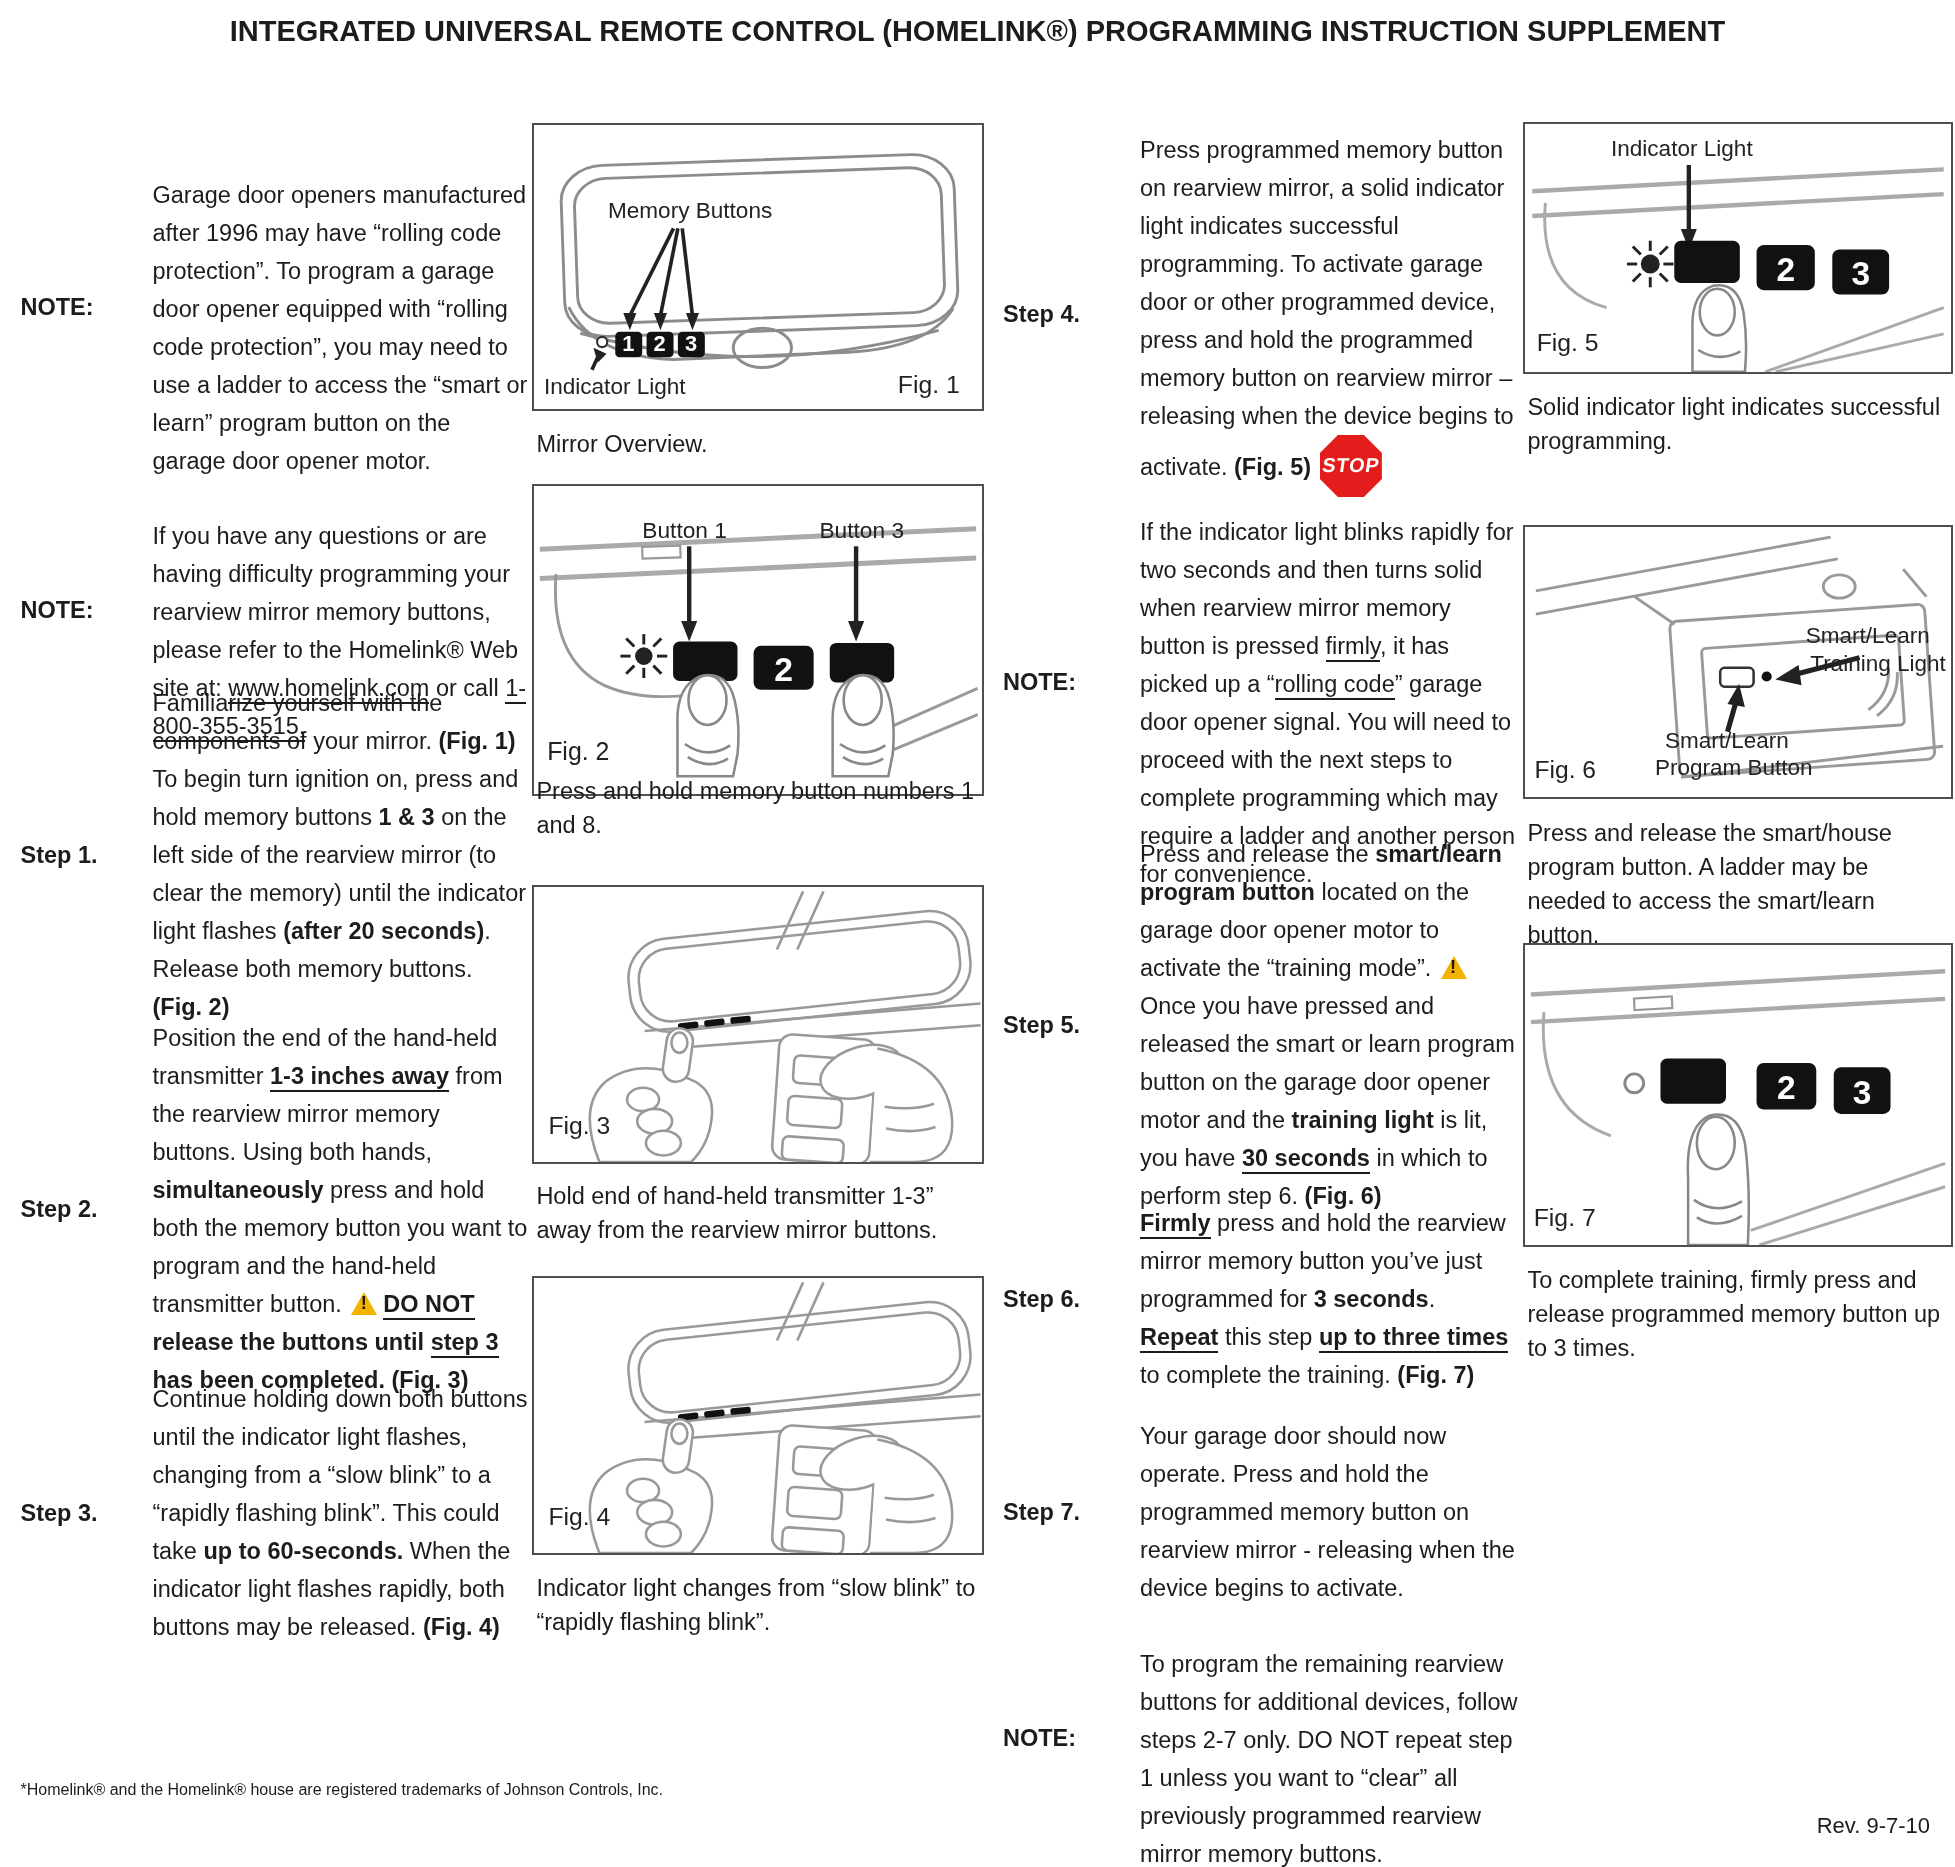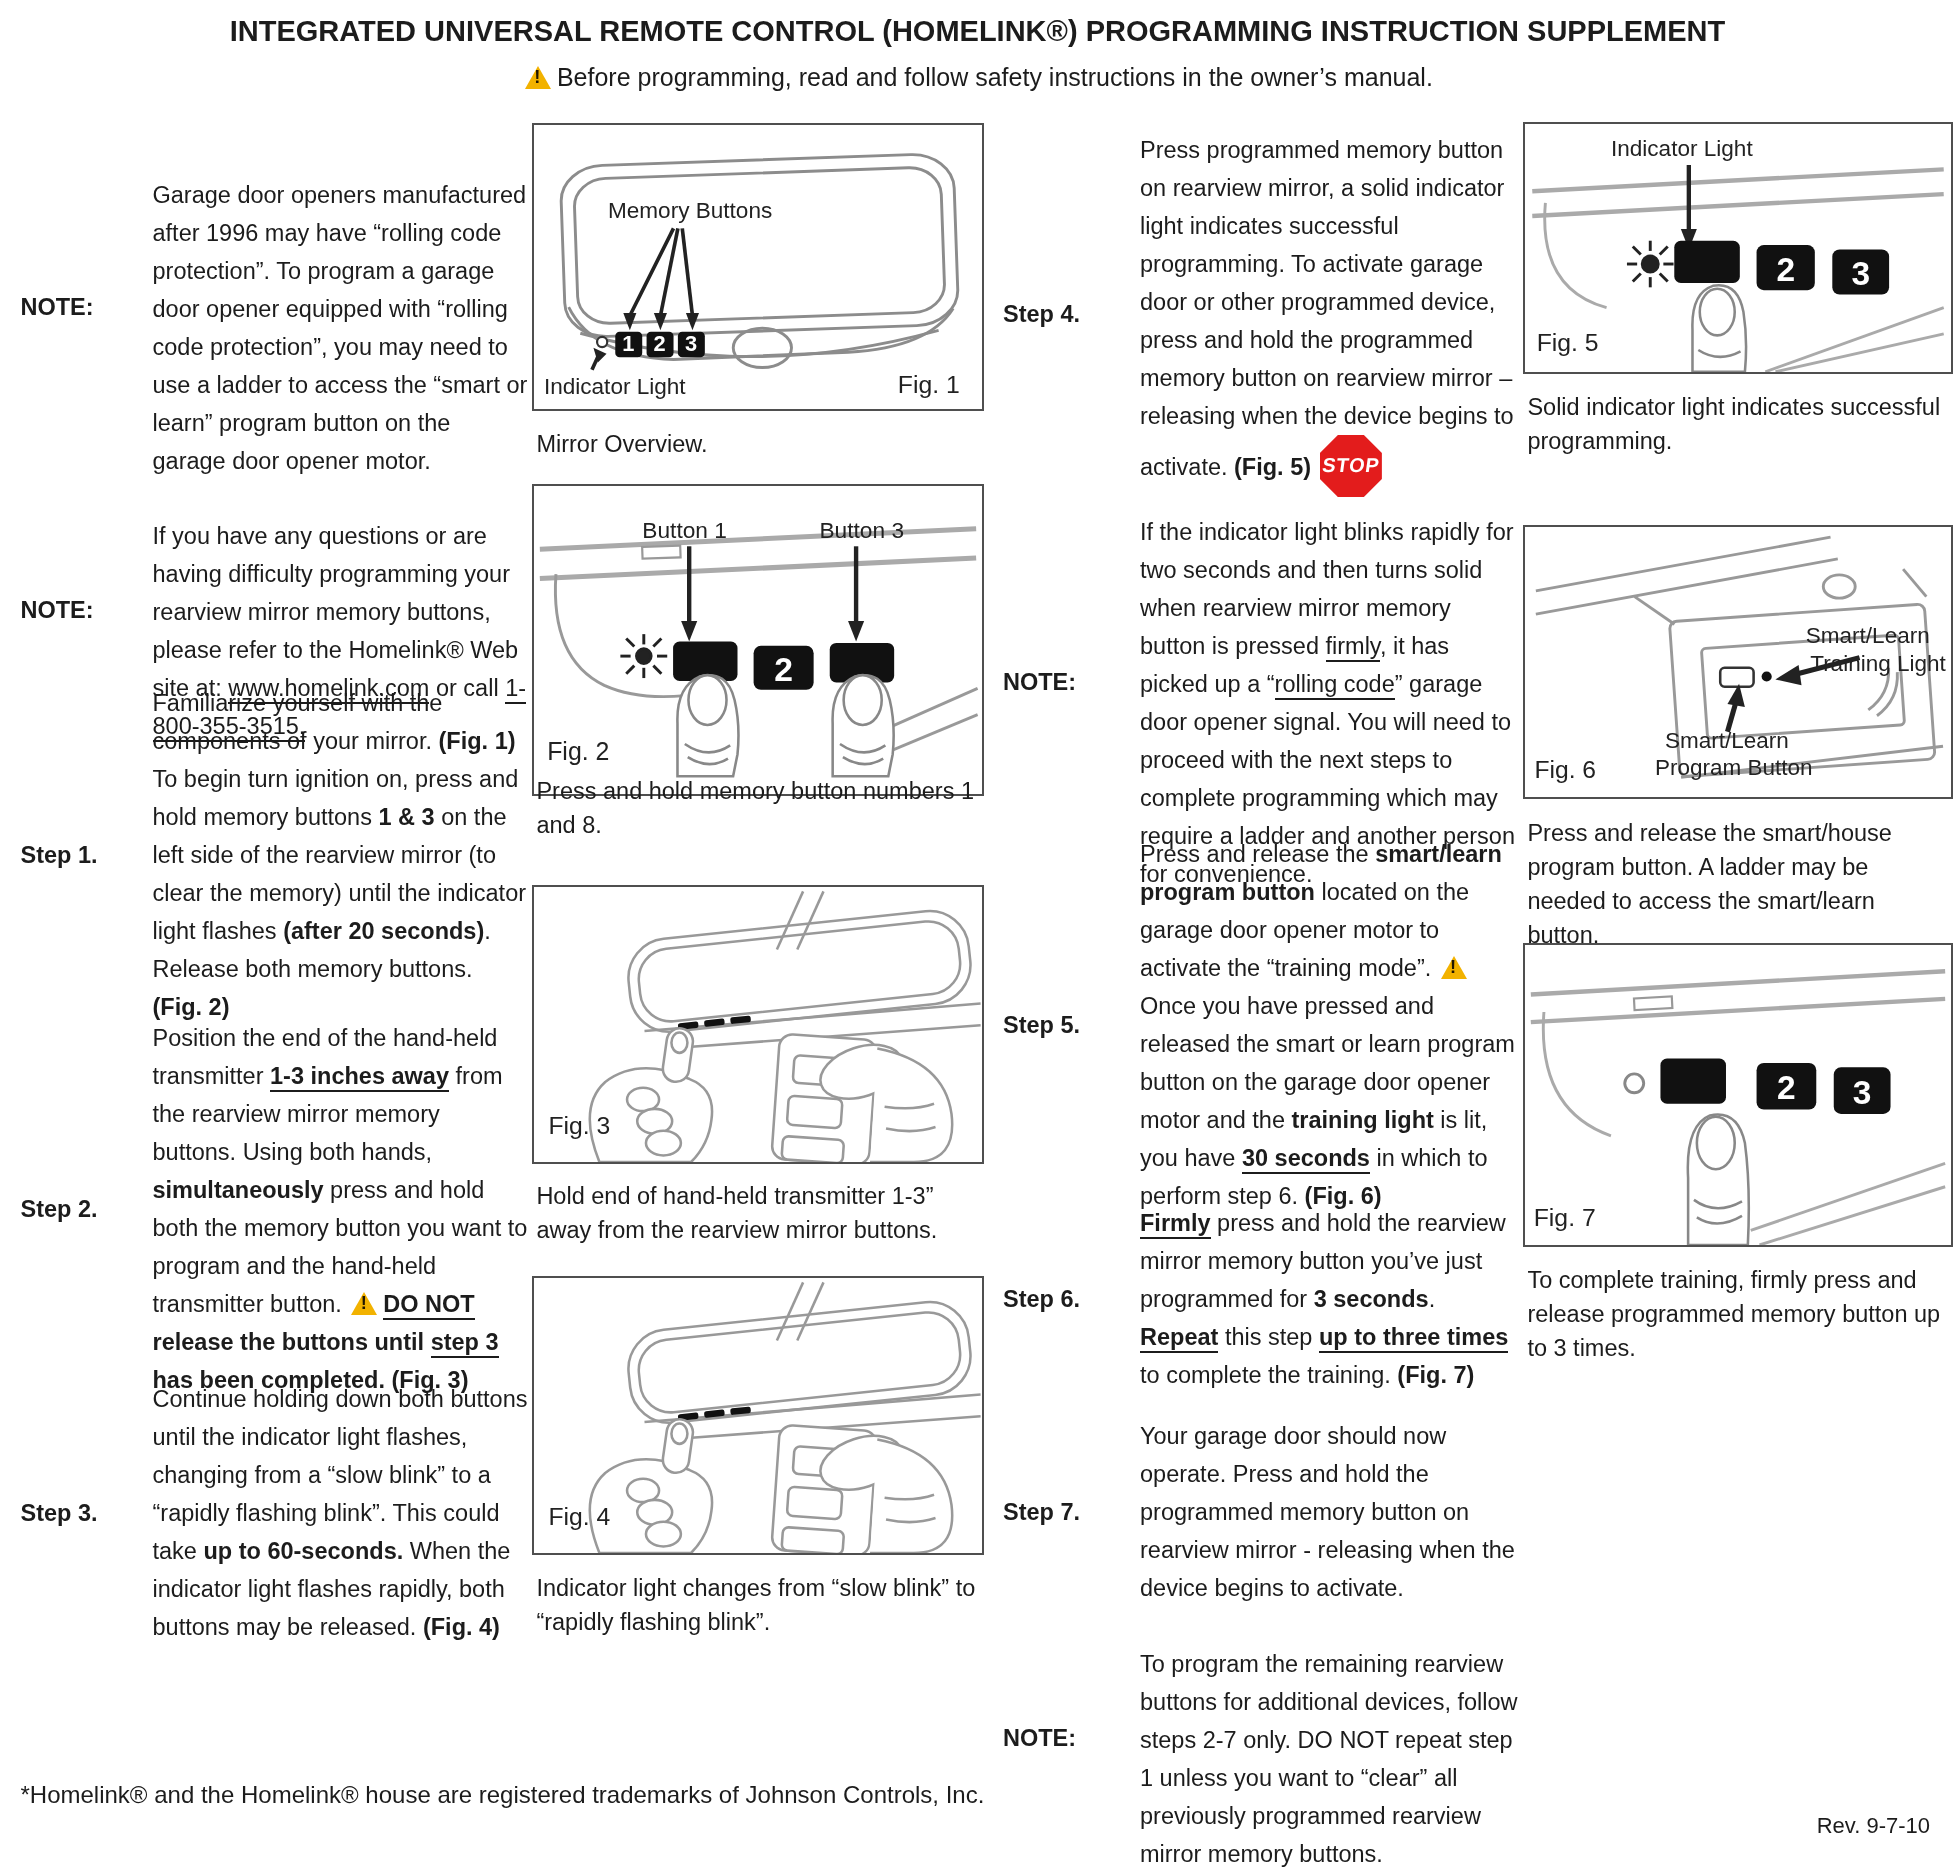--- a/index.html
+++ b/index.html
@@ -33,36 +33,35 @@
   .stop-text{position:absolute;left:0;right:0;top:50%;transform:translateY(-52%) skewX(-8deg);
       text-align:center;color:#fff;font-weight:700;font-size:20px;letter-spacing:0.7px;}
   
   .figcol{position:absolute;top:0;height:100%;}
   .col2{left:532px;width:452px;}
   .col4{left:1523px;width:430px;}
   .figbox{position:absolute;left:0;width:100%;background:#fff;border:2.9px solid #4f4f4f;box-sizing:border-box;}
   .figbox svg{display:block;width:100%;height:100%;}
   .figcap{position:absolute;left:4.4px;font-size:23.5px;line-height:34px;width:98%;}
   
-  .footer-trademark{position:absolute;left:20.5px;top:1781px;font-size:24px;}
+  .footer-trademark{position:absolute;left:20.5px;top:1781px;font-size:16px;}
   .footer-rev{position:absolute;right:25px;top:1813px;font-size:22px;}
   
   svg text{font-family:"Liberation Sans",sans-serif;fill:#222;}
   .svg-label{font-size:31px;}
   .svg-fig{font-size:34px;}
   .btn-num{font-size:30px;font-weight:700;fill:#fff;text-anchor:middle;}
   .btn-num-big{font-size:46px;font-weight:700;fill:#fff;text-anchor:middle;}
 </style>
 </head>
 <body>
 
 <div class="page">
 
   <div class="title">INTEGRATED UNIVERSAL REMOTE CONTROL (HOMELINK®) PROGRAMMING INSTRUCTION SUPPLEMENT</div>
-  <div class="subtitle"><span class="inline-icon warning-triangle"></span><span>Before programming, read and follow safety instructions in the owner’s manual.</span></div>
 
   <div class="col col1">
     <div class="blk bold-body" style="top:134px">
       <div class="blk-label">NOTE:</div>
       <div class="blk-body"><span>Garage door openers manufactured after 1996 may have “rolling code protection”.  To program a garage door opener equipped with “rolling code protection”, you may need to use a ladder to access the “smart or learn” program button on the garage door opener motor.</span></div>
     </div>
     <div class="blk bold-body" style="top:475px">
       <div class="blk-label">NOTE:</div>
       <div class="blk-body"><span>If you have any questions or are having difficulty programming your rearview mirror memory buttons, please refer to the Homelink® Web site at:  </span><span class="u">www.homelink.com</span><span> or call  </span><span class="u">1-800-355-3515.</span></div>
     </div>

